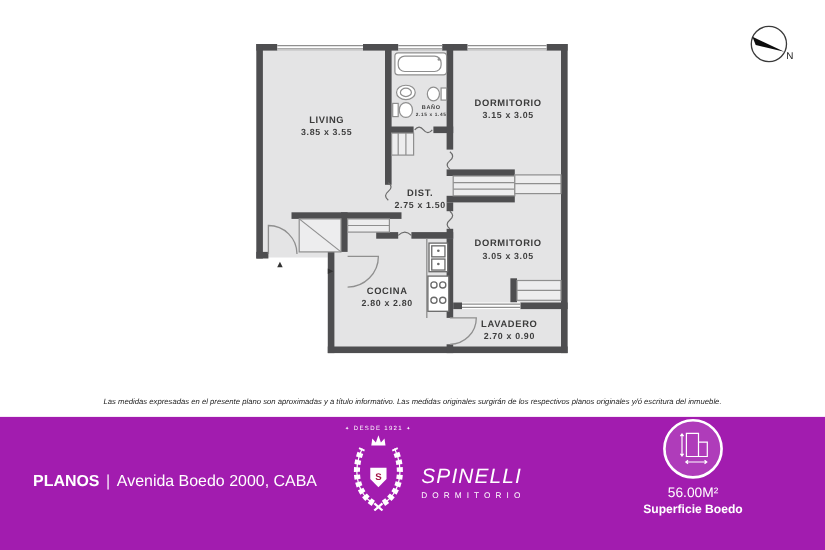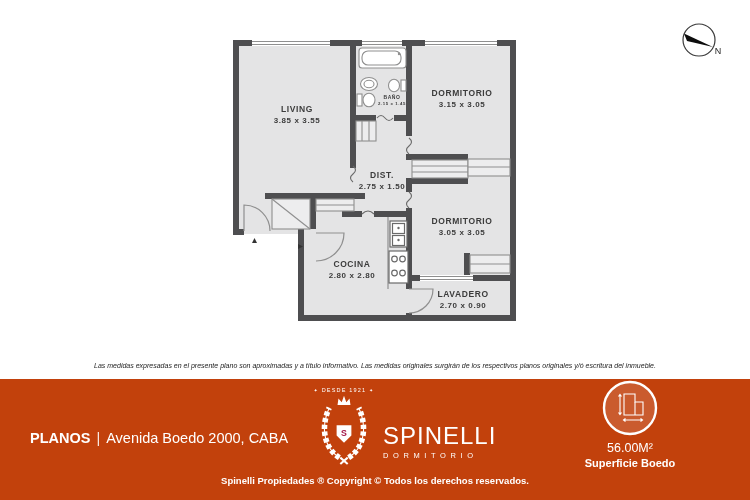--- a/index.html
+++ b/index.html
@@ -5,30 +5,30 @@
   html,body{margin:0;padding:0;background:#fff;}
   .canvas{position:relative;width:750px;height:500px;background:#fff;overflow:hidden;
           font-family:"Liberation Sans","DejaVu Sans",sans-serif;}
   
   .plan-svg{position:absolute;left:0;top:0;}
   .room-label{fill:#3c3c3c;font-weight:bold;letter-spacing:.6px;}
   
   .disclaimer{position:absolute;left:0;top:362px;width:750px;text-align:center;
               font-style:italic;font-size:7px;color:#1c1c1c;white-space:nowrap;}
   
-  .footer{position:absolute;left:0;top:379px;width:750px;height:121px;background:#c2410c;color:#fff;}
+  .footer{position:absolute;left:0;top:379px;width:750px;height:121px;background:#a21caf;color:#fff;}
   .footer-left{position:absolute;left:30px;top:51px;font-size:14.5px;white-space:nowrap;}
   .footer-left .bold{font-weight:bold;}
   .footer-left .sep{margin:0 6px;opacity:.9;}
   .brand{position:absolute;left:310px;top:8px;display:flex;align-items:flex-start;}
   .wreath-col{display:flex;flex-direction:column;align-items:center;width:68px;}
   .since{font-size:5.5px;letter-spacing:1.2px;white-space:nowrap;display:flex;gap:3px;align-items:center;}
   .since .decor{font-size:4.5px;}
   .wordmark-col{margin-left:5px;margin-top:37px;}
-  .brand-name{font-size:24px;letter-spacing:1px;line-height:1;font-weight:normal;}
+  .brand-name{font-size:19px;letter-spacing:1px;line-height:1;font-weight:normal;font-style:italic;}
   .brand-sub{font-size:7.5px;letter-spacing:4.6px;margin-top:3px;}
   .copyright{position:absolute;left:0;top:96px;width:750px;text-align:center;
              font-size:9.5px;font-weight:bold;}
   .surface{position:absolute;left:578px;top:0;width:104px;display:flex;
            flex-direction:column;align-items:center;}
   .surface-value{font-size:12.5px;margin-top:4px;}
   .surface-label{font-size:11px;font-weight:bold;margin-top:2px;}
 </style>
 </head>
 <body>
@@ -191,21 +191,20 @@
           <path d="M25,35 h16 v11 l-8,8 l-8,-8 z" fill="#fff"></path>
           <text x="33" y="47" font-size="9.5" font-weight="bold" fill="#a41747" text-anchor="middle">S</text>
         </svg>
       </div>
       <div class="wordmark-col">
         <div class="brand-name">SPINELLI</div>
         <div class="brand-sub">DORMITORIO</div>
       </div>
     </div>
 
-    <div class="copyright">Spinelli Propiedades ® Copyright © Todos los derechos reservados.</div>
 
     <div class="surface">
       <svg width="58" height="58" viewBox="0 0 58 58">
         <circle cx="29" cy="29" r="26" fill="rgba(255,255,255,0.14)" stroke="#fff" stroke-width="2.4"></circle>
         <g stroke="#fff" stroke-width="1.1" fill="none">
           <path d="M23,15 h11 v8 h8 v13 h-19 z"></path>
           <path d="M34,23 v13"></path>
           <path d="M19,16 v19 M17.5,17.5 L19,15.5 L20.5,17.5 M17.5,33.5 L19,35.5 L20.5,33.5"></path>
           <path d="M23,41 h18 M24.5,39.5 L22.5,41 L24.5,42.5 M39.5,39.5 L41.5,41 L39.5,42.5"></path>
         </g>

